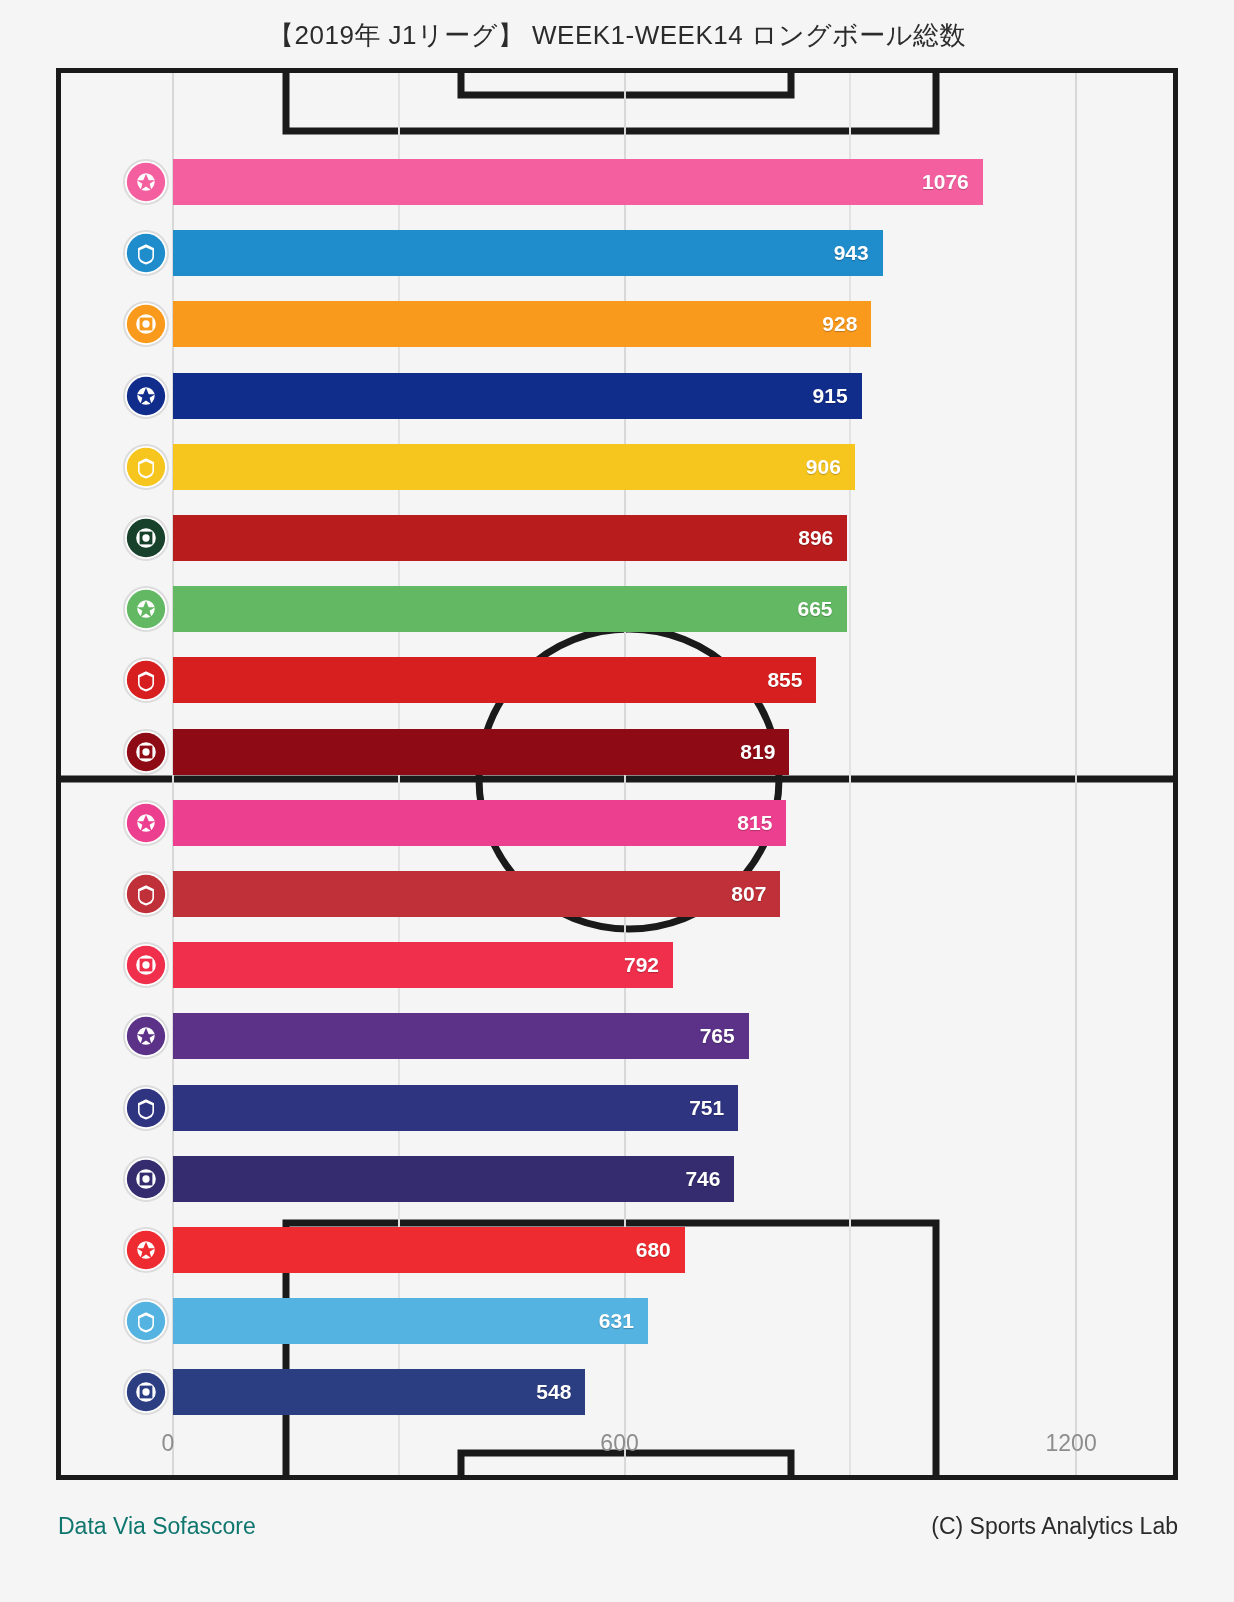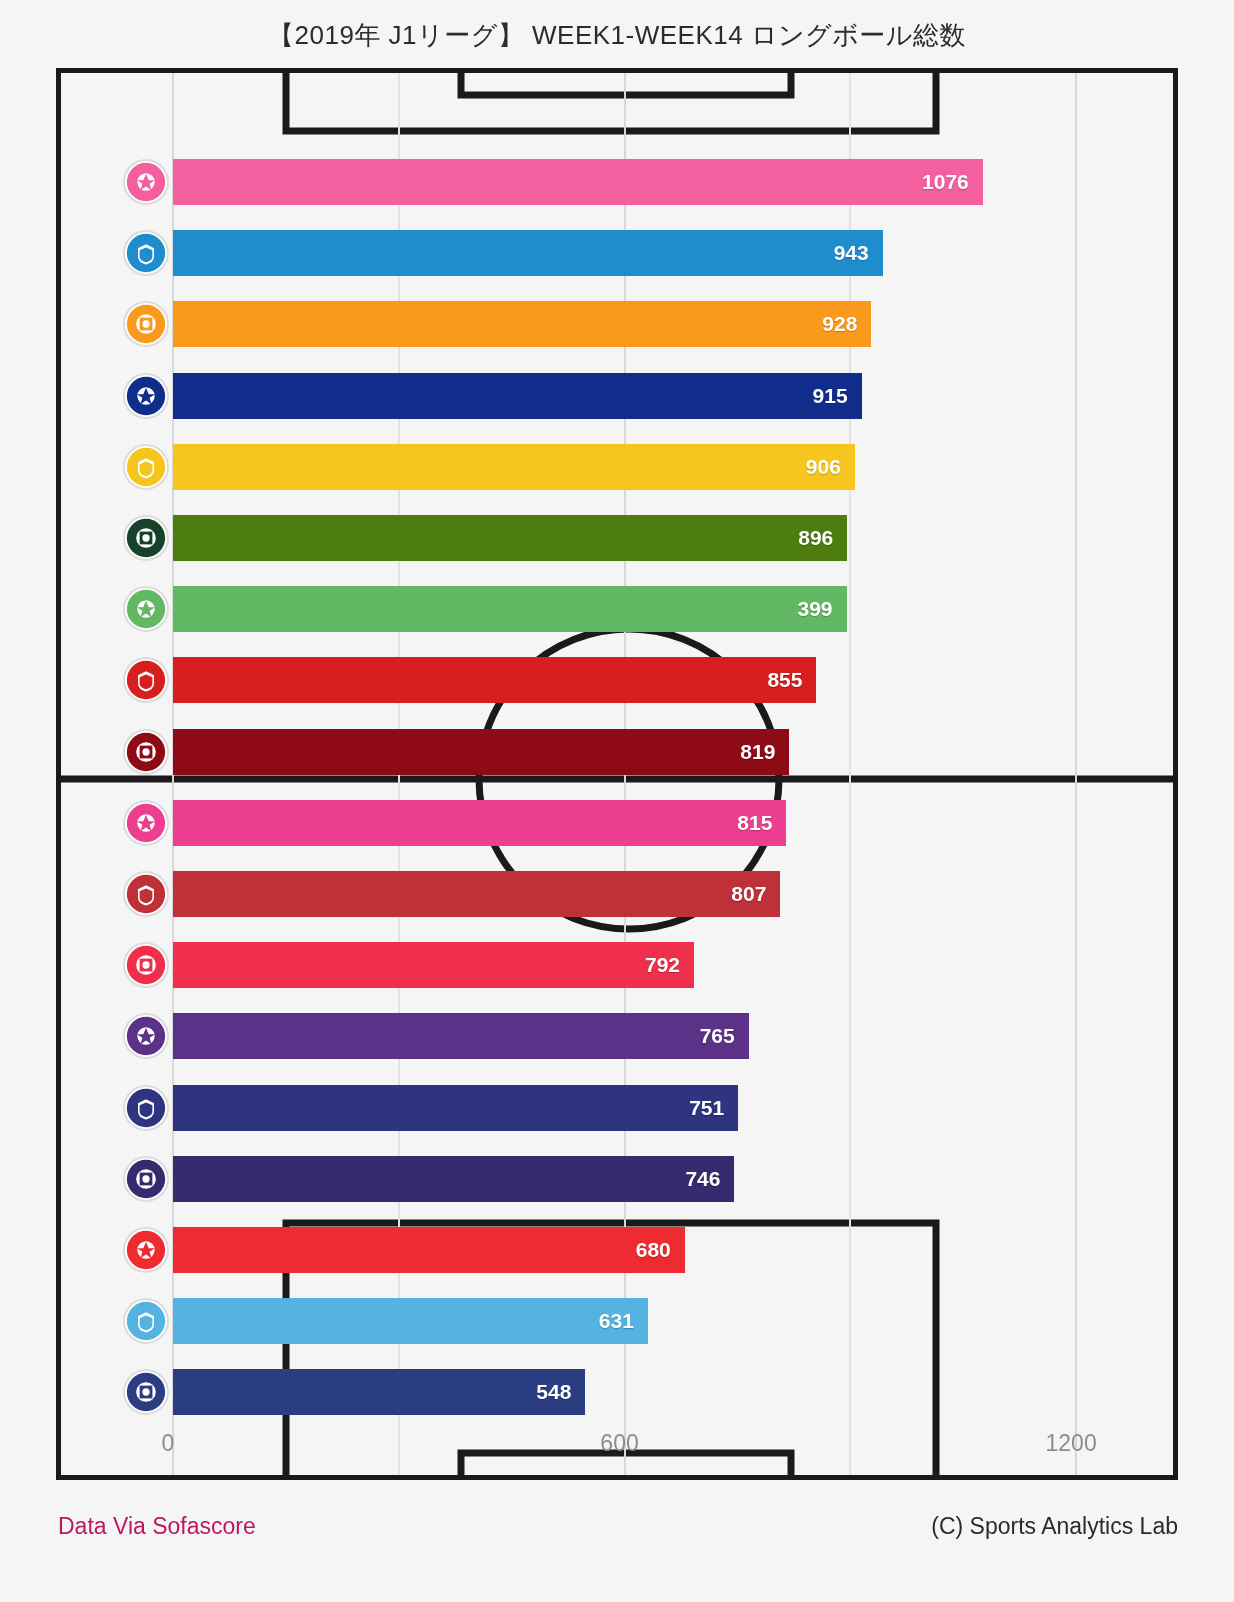--- a/index.html
+++ b/index.html
@@ -124,21 +124,21 @@
     font-size: 23px;
     color: #8d8d8d;
     white-space: nowrap;
   }
   
   #footer-left {
     position: absolute;
     left: 58px;
     top: 1513px;
     font-size: 23px;
-    color: #be185d;
+    color: #0f766e;
     white-space: nowrap;
   }
   #footer-right {
     position: absolute;
     right: 56px;
     top: 1513px;
     font-size: 23px;
     color: #2b2b2b;
     white-space: nowrap;
   }
@@ -237,34 +237,34 @@
         </div>
         <div class="bar-row" style="top: 442px; width: 1112px;">
           <div class="crest" title="湘南ベルマーレ">
             <svg width="46" height="46" viewBox="0 0 46 46">
               <circle cx="23" cy="23" r="21" fill="#17412a"></circle>
               <circle cx="23" cy="23" r="12" fill="#ffffff" stroke="#17412a" stroke-width="2.5"></circle>
               <rect x="16" y="16" width="14" height="14" fill="#17412a"></rect>
               <circle cx="23" cy="23" r="4" fill="#ffffff"></circle>
             </svg>
           </div>
-          <div class="bar" style="width: 674.323px; background: #4d7c0f;">
+          <div class="bar" style="width: 674.323px; background: #b91c1c;">
             <span class="bar-value">896</span>
           </div>
         </div>
         <div class="bar-row" style="top: 513.2px; width: 1112px;">
           <div class="crest" title="松本山雅FC">
             <svg width="46" height="46" viewBox="0 0 46 46">
               <circle cx="23" cy="23" r="21" fill="#63b863"></circle>
               <circle cx="23" cy="23" r="11" fill="#ffffff" stroke="#63b863" stroke-width="3"></circle>
               <path d="M23 14 L26 21 L33 21 L27 25 L29 32 L23 28 L17 32 L19 25 L13 21 L20 21 Z" fill="#63b863"></path>
             </svg>
           </div>
           <div class="bar" style="width: 673.57px; background: rgb(99, 184, 99);">
-            <span class="bar-value">399</span>
+            <span class="bar-value">665</span>
           </div>
         </div>
         <div class="bar-row" style="top: 584.4px; width: 1112px;">
           <div class="crest" title="北海道コンサドーレ札幌">
             <svg width="46" height="46" viewBox="0 0 46 46">
               <circle cx="23" cy="23" r="21" fill="#d71f20"></circle>
               <path d="M23 12 L33 17 L33 27 Q33 34 23 37 Q13 34 13 27 L13 17 Z" fill="#ffffff" stroke="#d71f20" stroke-width="2.5"></path>
               <path d="M23 17 L30 20 L30 27 Q30 31 23 33 Q16 31 16 27 L16 20 Z" fill="#d71f20"></path>
             </svg>
           </div>
@@ -311,21 +311,21 @@
         </div>
         <div class="bar-row" style="top: 869.2px; width: 1112px;">
           <div class="crest" title="浦和レッズ">
             <svg width="46" height="46" viewBox="0 0 46 46">
               <circle cx="23" cy="23" r="21" fill="#ef2f4b"></circle>
               <circle cx="23" cy="23" r="12" fill="#ffffff" stroke="#ef2f4b" stroke-width="2.5"></circle>
               <rect x="16" y="16" width="14" height="14" fill="#ef2f4b"></rect>
               <circle cx="23" cy="23" r="4" fill="#ffffff"></circle>
             </svg>
           </div>
-          <div class="bar" style="width: 500px; background: rgb(239, 47, 75); padding-left: 21px;">
+          <div class="bar" style="width: 500px; background: rgb(239, 47, 75);">
             <span class="bar-value">792</span>
           </div>
         </div>
         <div class="bar-row" style="top: 940.4px; width: 1112px;">
           <div class="crest" title="サンフレッチェ広島">
             <svg width="46" height="46" viewBox="0 0 46 46">
               <circle cx="23" cy="23" r="21" fill="#5b3287"></circle>
               <circle cx="23" cy="23" r="11" fill="#ffffff" stroke="#5b3287" stroke-width="3"></circle>
               <path d="M23 14 L26 21 L33 21 L27 25 L29 32 L23 28 L17 32 L19 25 L13 21 L20 21 Z" fill="#5b3287"></path>
             </svg>

